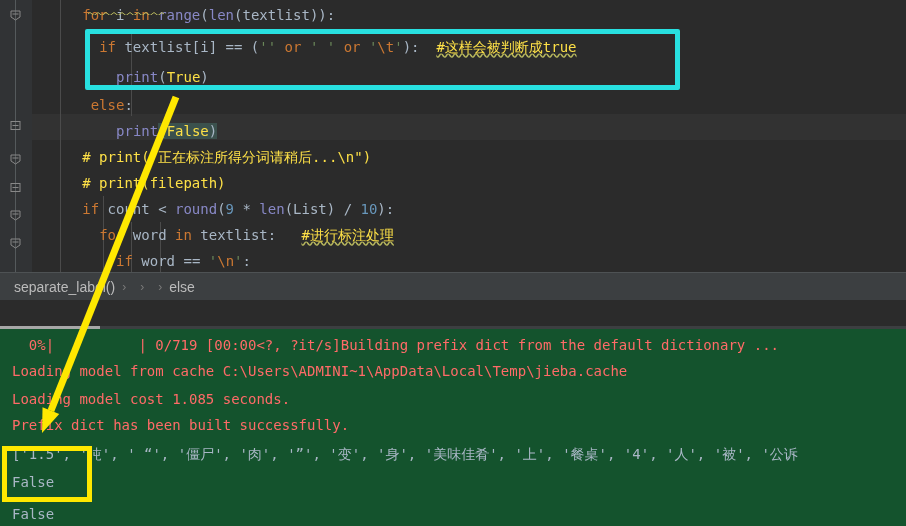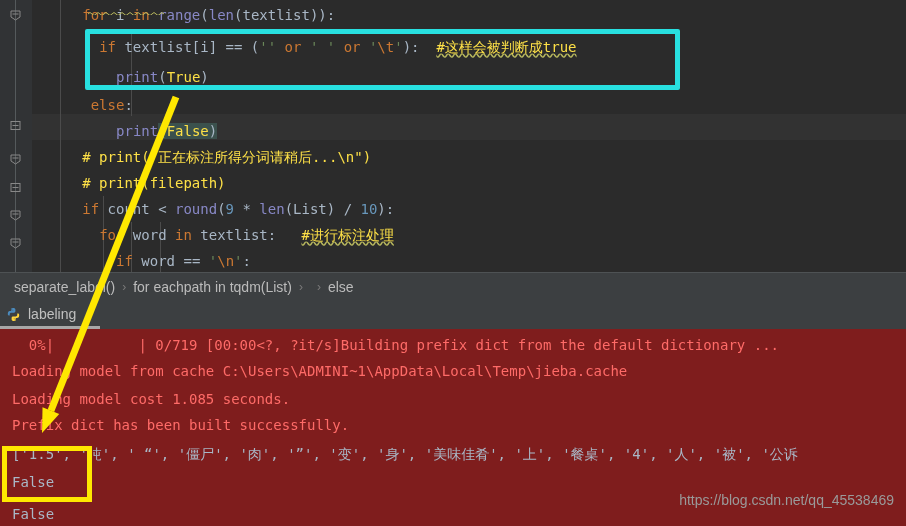--- a/index.html
+++ b/index.html
@@ -50,21 +50,21 @@
   
   .runtab{position:absolute;left:0;top:300px;width:906px;height:28px;background:#3c3f41;}
   .runtab-inner{display:flex;align-items:center;height:28px;padding-left:6px;}
   .pyicon{width:15px;height:15px;margin-right:7px;}
   .runtab-label{font-family:"Liberation Sans",sans-serif;font-size:14px;color:#c0c0c0;}
   .runtab-chev{color:#7a7a7a;font-size:11px;margin-left:8px;}
   .progress{position:absolute;left:0;top:326px;width:906px;height:3px;background:#3c3f41;}
   .progress .bar{height:3px;background:#a7a7a7;}
 
   
-  .console{position:absolute;left:0;top:329px;width:906px;height:197px;background:#7f1d1d;
+  .console{position:absolute;left:0;top:329px;width:906px;height:197px;background:#14532d;
            font-size:14px;line-height:26px;white-space:pre;overflow:hidden;}
   .oline{position:absolute;left:12px;color:#a9b7c6;}
   .err{color:#ff6b68;}
   .out{color:#a9b7c6;}
 
   
   .yellowbox{position:absolute;border:5px solid #ffe800;box-sizing:border-box;pointer-events:none;}
 
   .watermark{position:absolute;right:12px;top:492px;
              font-family:"Liberation Sans",sans-serif;font-size:14px;color:#9a9a9a;}
@@ -131,45 +131,31 @@
           <path d="M0 3 q2 -3 4 0 t4 0 t4 0 t4 0 t4 0 t4 0 t4 0 t4 0 t4 0 t4 0 t4 0 t4 0 t4 0 t4 0 t4 0 t4 0 t4 0 t4 0 t4 0" fill="none" stroke="#b9b95e" stroke-width="1"></path>
         </svg>
     </div>
 
     <div class="cyanbox" id="cyanbox" style="left: 85px; top: 29px; width: 595px; height: 61px; border-color: rgb(40, 224, 224);"></div>
   </div>
 
   <div class="breadcrumb" id="breadcrumb">
       <span class="crumb">separate_label()</span>
       <span class="sep">›</span>
-      <span class="crumb">for eachpath in tqdm(List)</span>
       <span class="sep">›</span>
       <span class="sep">›</span>
       <span class="crumb">else</span>
     </div>
 
-  <div class="runtab">
-    <div class="runtab-inner">
-      <span class="pyicon">
-        <svg width="15" height="15" viewBox="0 0 16 16">
-          <path d="M7.6 1c-2 0-2.3 1-2.3 1.6v1.3h2.6v.4H4.2c-1 0-2 .5-2.2 2.1-.2 1.6 0 2.6 1 2.6h1V7.5C4 6.6 4.7 6 5.6 6h2.9c.9 0 1.5-.6 1.5-1.5V2.6C10 1.7 9.2 1 7.6 1zM6.2 2.2c.3 0 .5.2.5.5s-.2.5-.5.5-.5-.2-.5-.5.2-.5.5-.5z" fill="#4b8bbe"></path>
-          <path d="M8.4 15c2 0 2.3-1 2.3-1.6v-1.3H8.1v-.4h3.7c1 0 2-.5 2.2-2.1.2-1.6 0-2.6-1-2.6h-1v1.5c0 .9-.7 1.5-1.6 1.5H7.5C6.6 10 6 10.6 6 11.5v1.9C6 14.3 6.8 15 8.4 15zm1.4-1.2a.5.5 0 1 1 0-1 .5.5 0 0 1 0 1z" fill="#ffd43b"></path>
-        </svg>
-      </span>
-      <span class="runtab-label">labeling</span>
-      <span class="runtab-chev">›</span>
-    </div>
-  </div>
   <div class="progress">
     <div class="bar" id="progressbar" style="width: 11%;"></div>
   </div>
 
   <div class="console" id="console"><div class="oline err" style="top: 3px;">  0%|          | 0/719 [00:00&lt;?, ?it/s]Building prefix dict from the default dictionary ...</div><div class="oline err" style="top: 29px;">Loading model from cache C:\Users\ADMINI~1\AppData\Local\Temp\jieba.cache</div><div class="oline err" style="top: 57px;">Loading model cost 1.085 seconds.</div><div class="oline err" style="top: 83px;">Prefix dict has been built successfully.</div><div class="oline out" style="top: 112px;">['1.5', '吨', ' “', '僵尸', '肉', '”', '变', '身', '美味佳肴', '上', '餐桌', '4', '人', '被', '公诉</div><div class="oline out" style="top: 140px;">False</div><div class="oline out" style="top: 172px;">False</div></div>
 
   <div class="yellowbox" id="yellowbox" style="left: 2px; top: 446px; width: 90px; height: 56px; border-color: rgb(255, 232, 0);"></div>
 
   <svg class="arrow" id="arrowsvg" viewBox="0 0 906 526">
       <line x1="176" y1="97" x2="50.890493271011536" y2="410.70741985776215" stroke="#ffe800" stroke-width="7"></line>
       <polygon points="42,433 42.530775717672334,407.3734848811328 59.25021082435074,414.0413548343915" fill="#ffe800"></polygon>
     </svg>
 
-  <div class="watermark">https://blog.csdn.net/qq_45538469</div>
 </div>
 
 </body></html>

